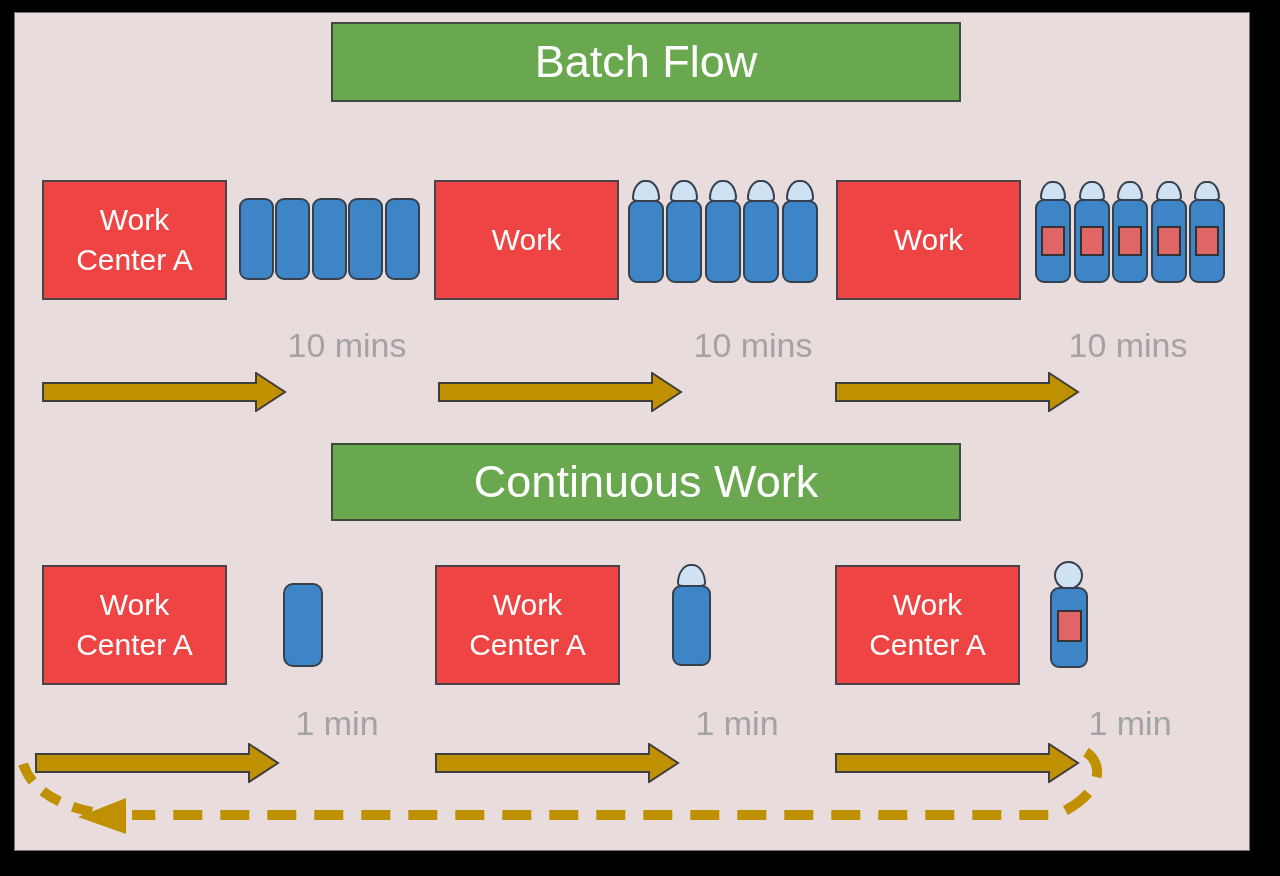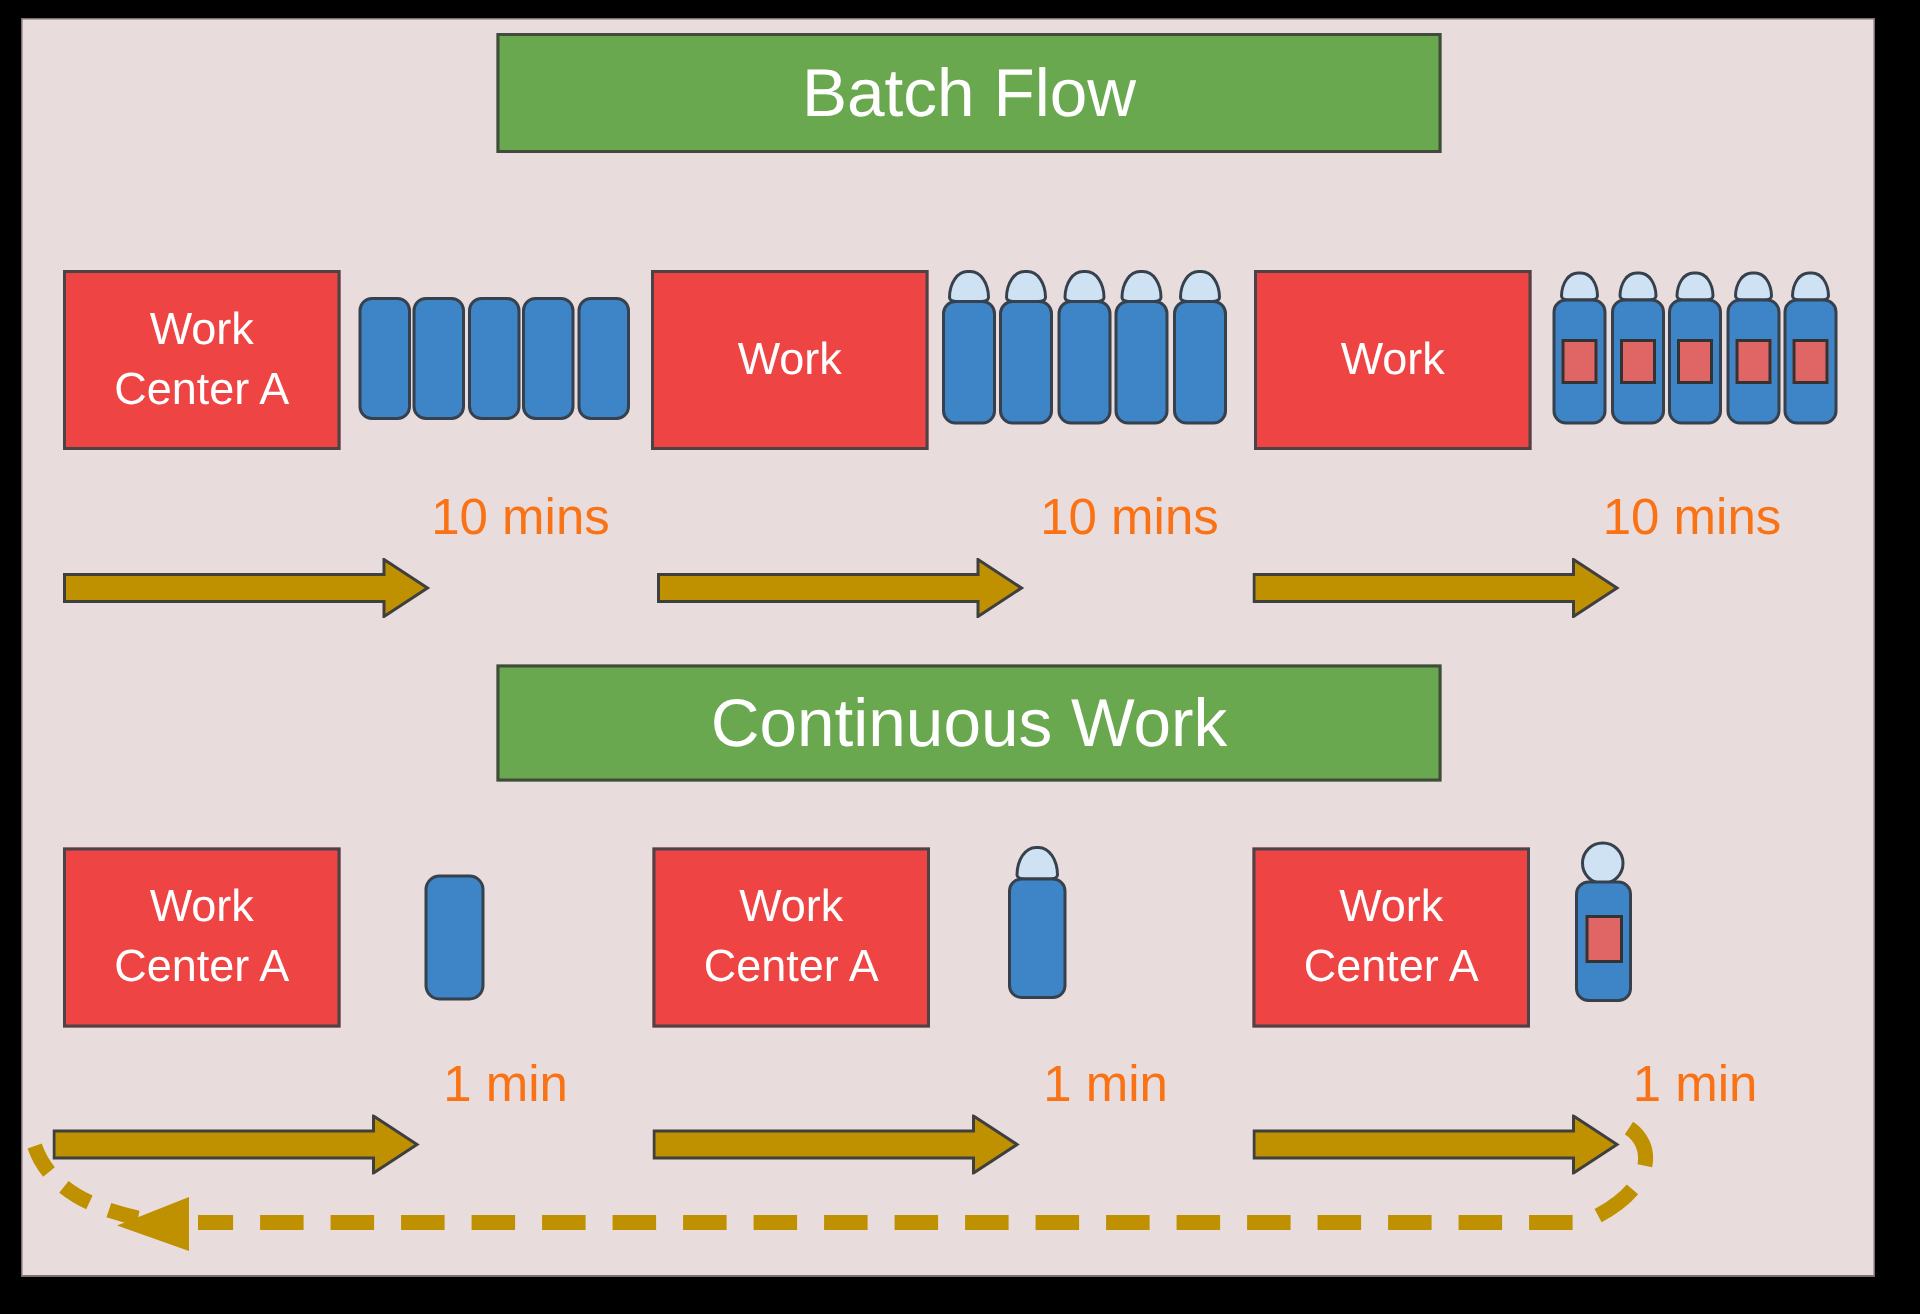--- a/index.html
+++ b/index.html
@@ -12,21 +12,21 @@
           color:#fff;font-size:45px;}
   .workbox{position:absolute;width:185px;height:120px;background:#ef4444;border:2px solid #4a4449;
            box-sizing:border-box;display:flex;flex-direction:column;align-items:center;
            justify-content:center;color:#fff;font-size:30px;line-height:40px;text-align:center;}
   .bottle-body{position:absolute;background:#3d85c6;border:2px solid #37404d;
                box-sizing:border-box;border-radius:9px;}
   .bottle-cap{position:absolute;background:#cfe2f3;border:2px solid #37404d;box-sizing:border-box;
               border-radius:50% 50% 6px 6px / 90% 90% 4px 4px;}
   .bottle-cap.round{border-radius:50%;}
   .bottle-label{position:absolute;background:#e06666;border:2px solid #333;box-sizing:border-box;}
-  .time-label{position:absolute;width:170px;text-align:center;color:#f97316;font-size:34px;}
+  .time-label{position:absolute;width:170px;text-align:center;color:#a3a3a3;font-size:34px;}
   .arrow{position:absolute;width:245px;height:40px;}
   .loop-overlay{position:absolute;left:0;top:0;width:1280px;height:876px;pointer-events:none;}
 </style>
 </head>
 <body>
 
 <div class="stage">
   <div class="slide"></div>
 
   <div class="banner" style="left:331px;top:22px;height:80px;">

